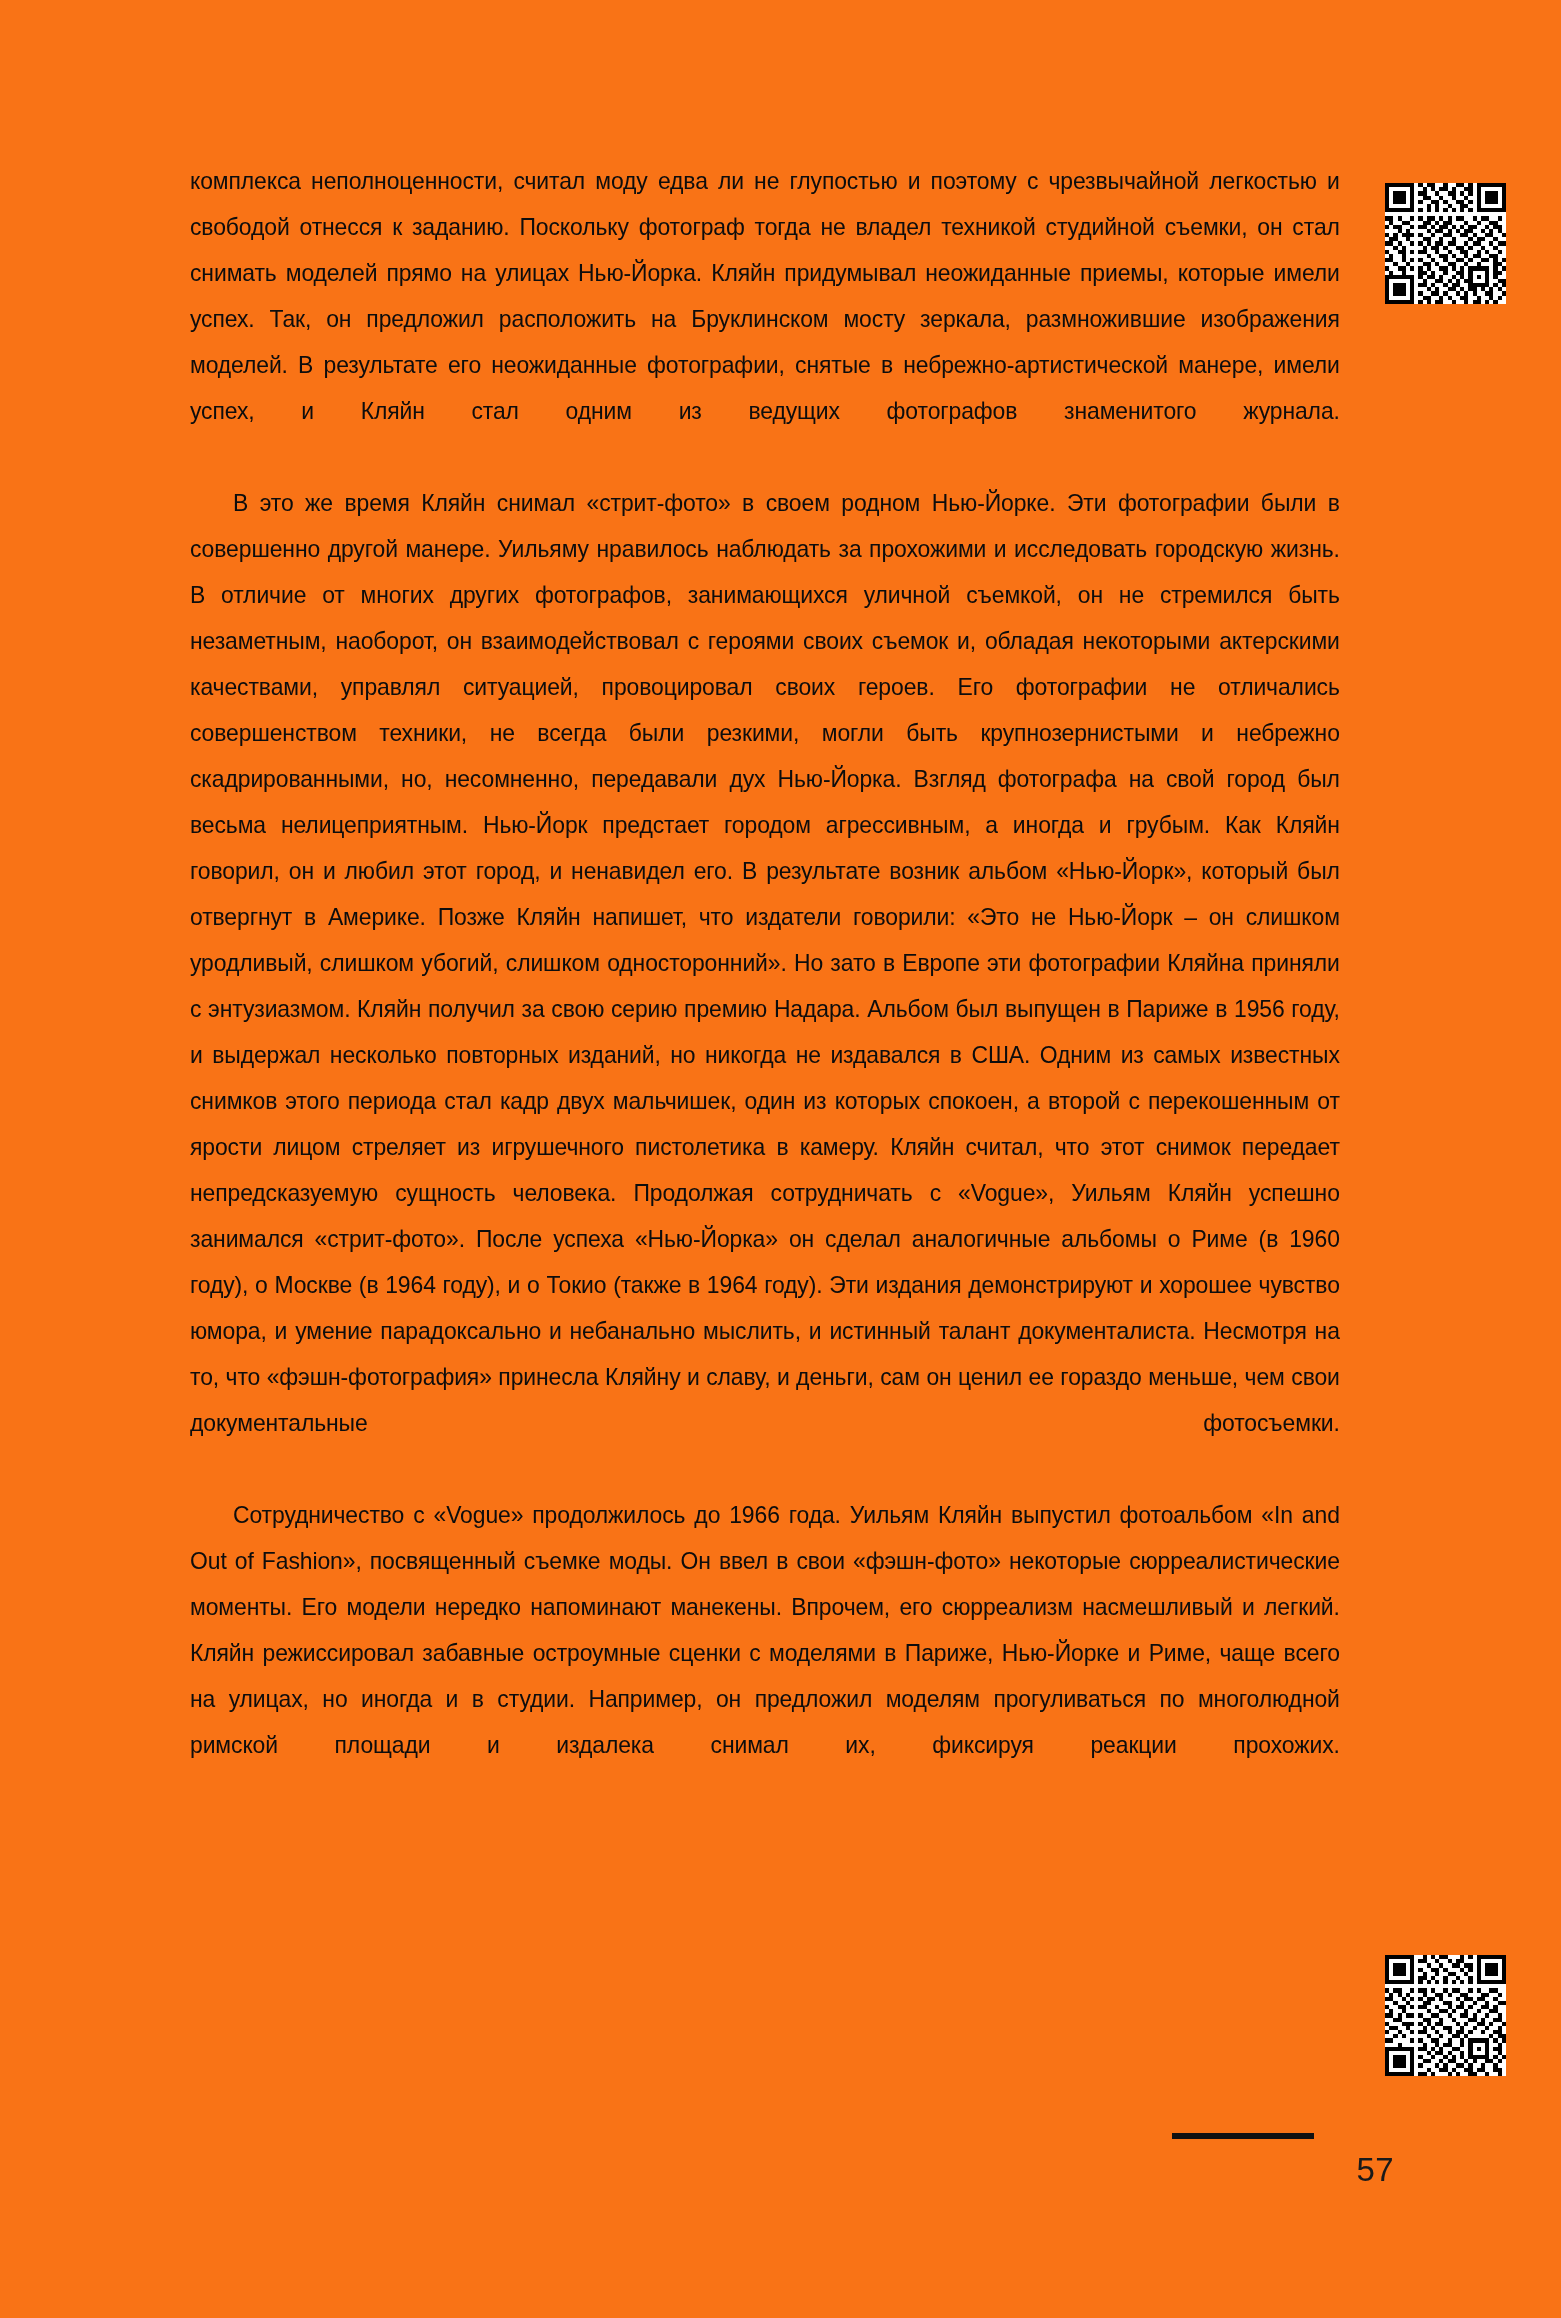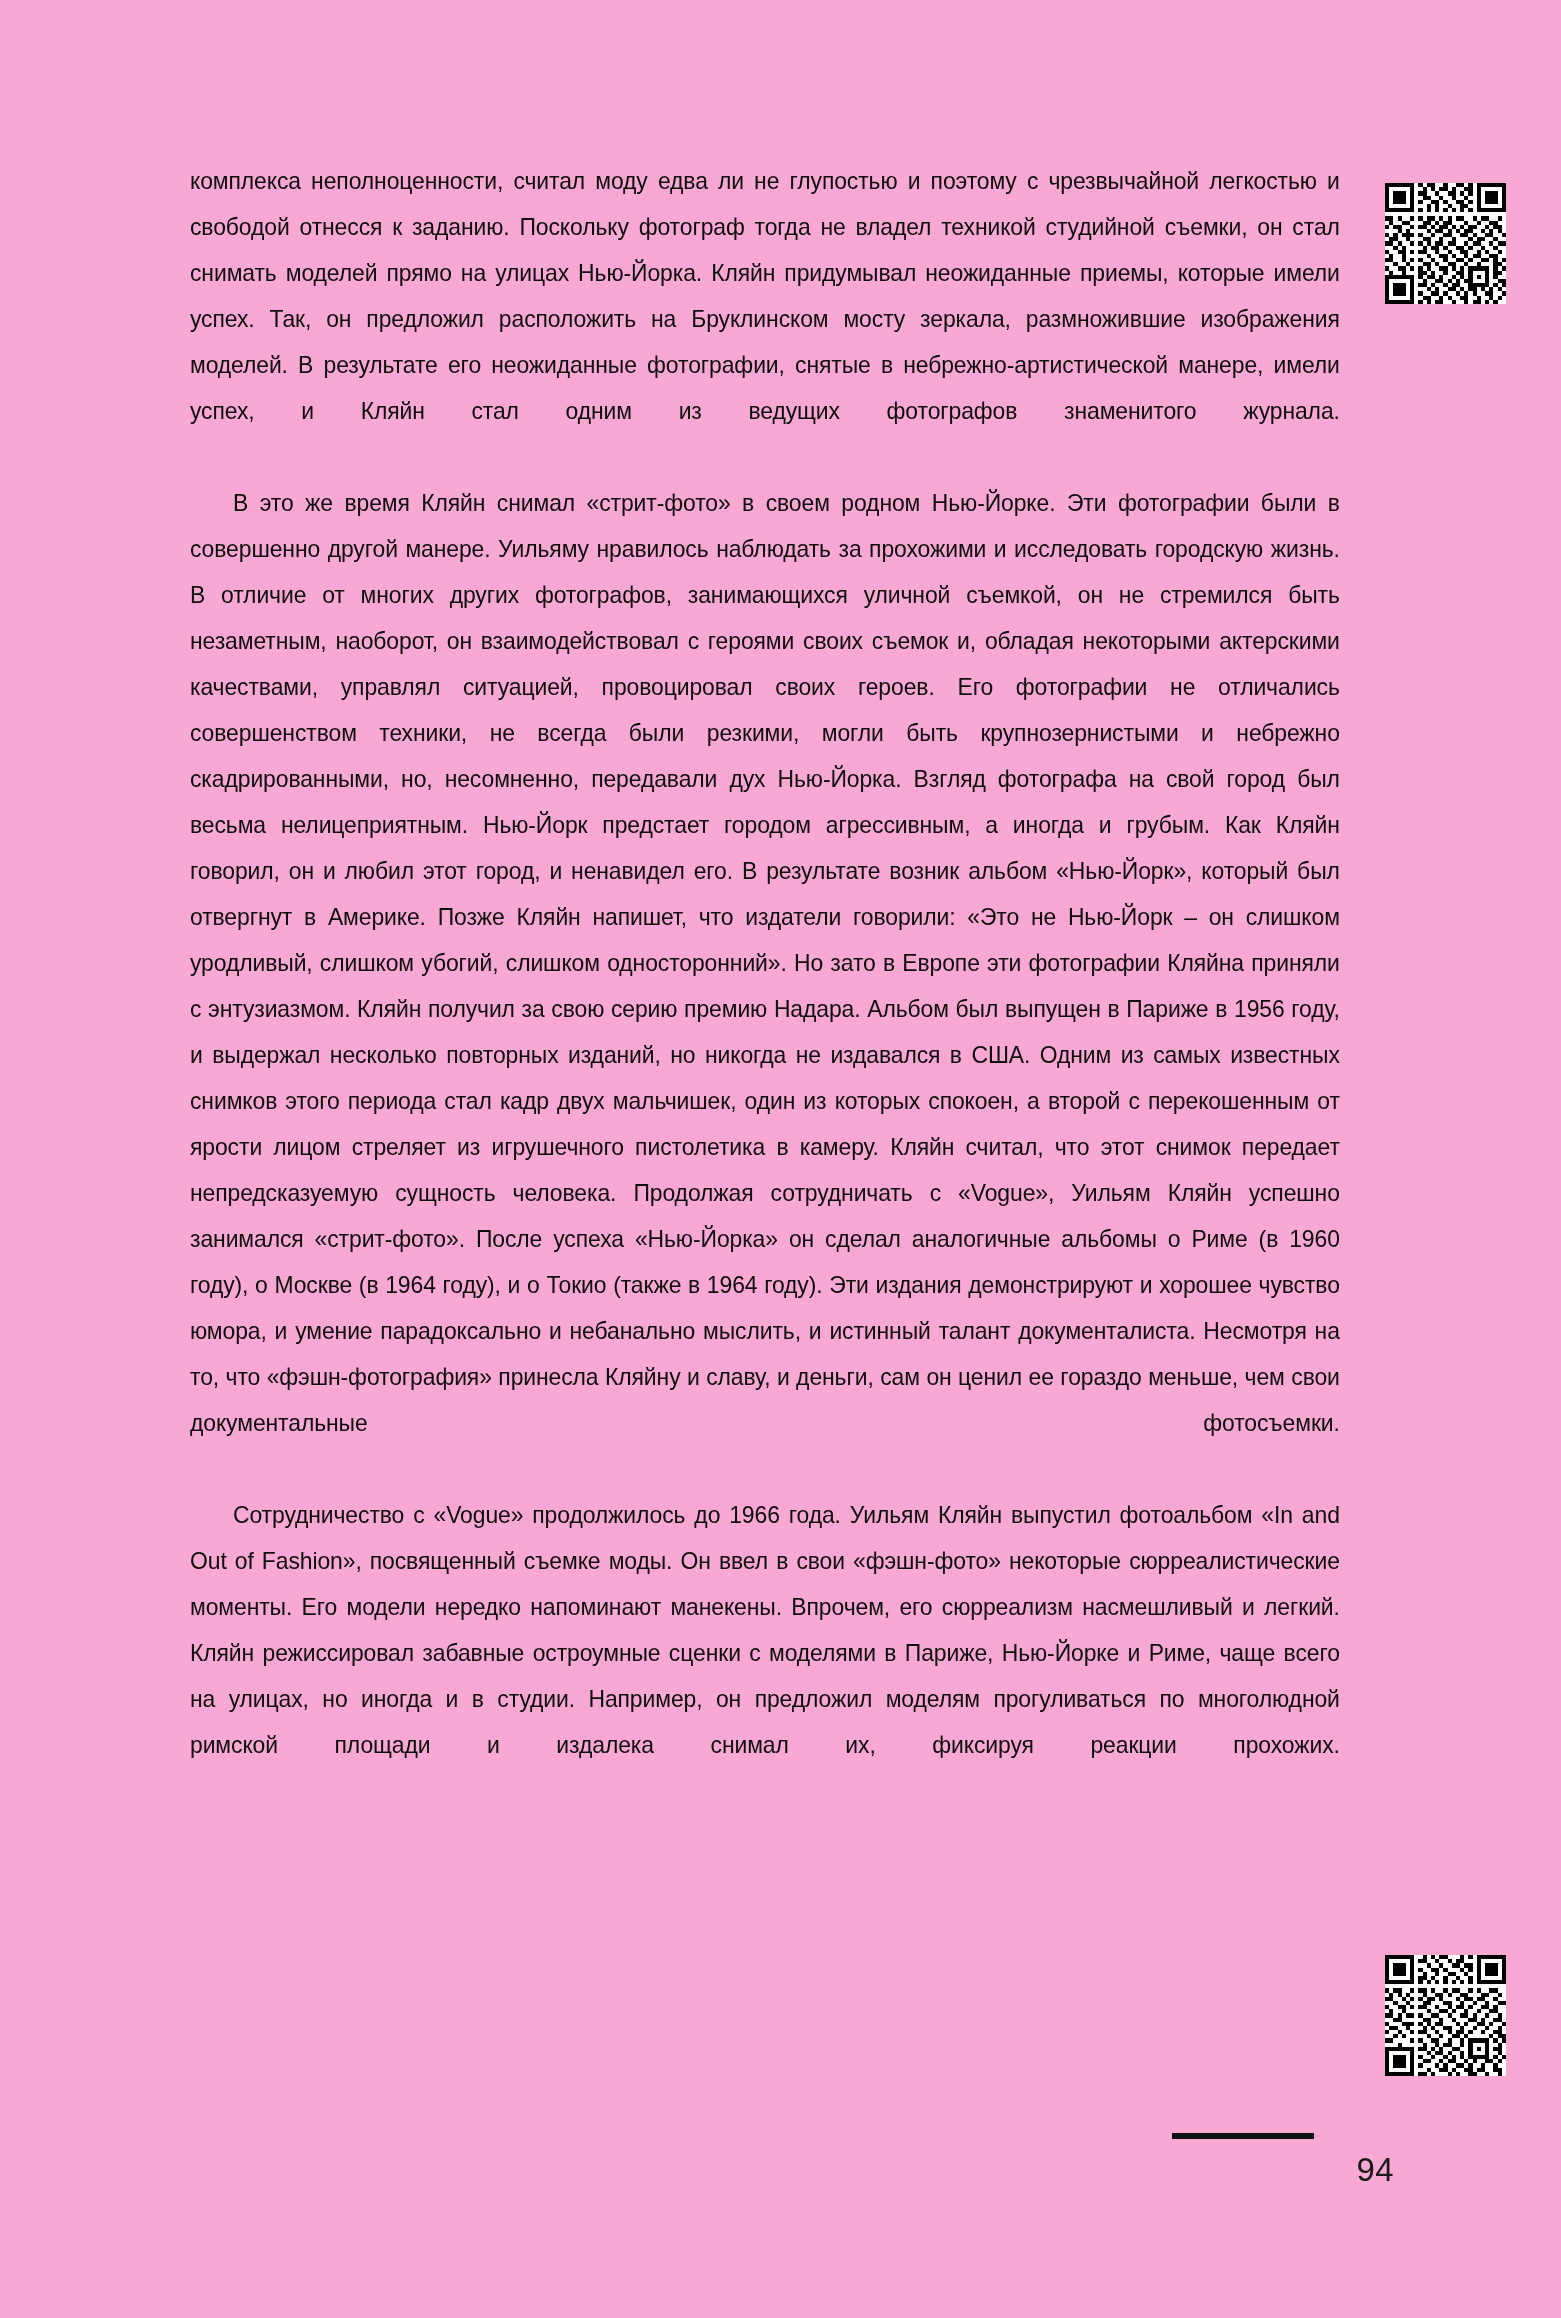--- a/index.html
+++ b/index.html
@@ -6,21 +6,21 @@
   html, body {
     margin: 0;
     padding: 0;
     background: #ffffff;
   }
 
   .page {
     position: relative;
     width: 1562px;
     height: 2319px;
-    background: #f9a8d4;
+    background: #f97316;
     overflow: hidden;
     font-family: "Liberation Sans", "DejaVu Sans", sans-serif;
     color: #0d0d0d;
     box-sizing: border-box;
   }
 
   
   .text-column {
     position: absolute;
     left: 190px;
@@ -612,17 +612,17 @@
           <rect x="17" y="28" width="1" height="1"></rect>
         <rect x="20" y="28" width="2" height="1"></rect>
           <rect x="24" y="28" width="1" height="1"></rect>
         <rect x="27" y="28" width="1" height="1"></rect>
       </g>
     </svg>
   </div>
 
   <div class="footer">
     <div class="footer-rule"></div>
-    <div class="page-number">94</div>
+    <div class="page-number">57</div>
   </div>
 
 </div>
 
 
 </body></html>

